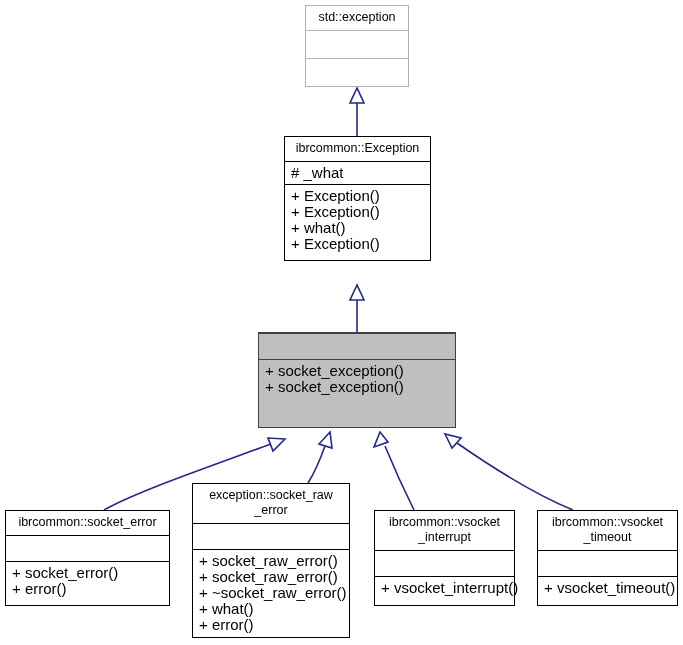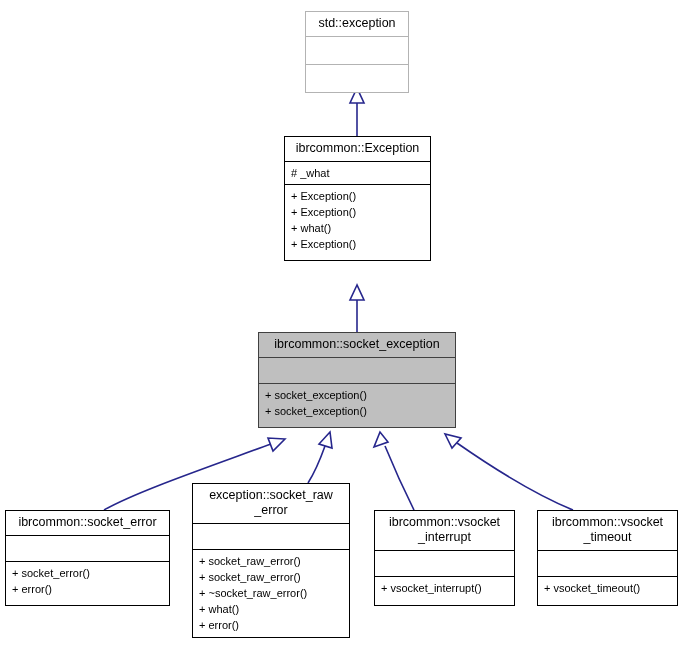--- a/index.html
+++ b/index.html
@@ -29,40 +29,39 @@
   }
   .uml-box {
     position: absolute;
     box-sizing: border-box;
     background: #ffffff;
     border: 1px solid #000000;
     z-index: 2;
   }
   .uml-box.faint {
     border: 1px solid #b3b3b3;
-    margin-top: 6px;
   }
   .uml-box.highlight {
     background: #bfbfbf;
     border: 1px solid #404040;
   }
   .sec {
     box-sizing: border-box;
     padding: 3px 6px;
   }
   .sec.title {
     text-align: center;
     font-size: 12.5px;
     line-height: 15px;
     padding: 4px 5px 5px 5px;
     white-space: pre-line;
   }
   .sec.attrs, .sec.ops {
     border-top: 1px solid #000000;
-    font-size: 11px;
+    font-size: 15px;
     line-height: 16px;
     text-align: left;
   }
   .uml-box.faint .sec.attrs,
   .uml-box.faint .sec.ops {
     border-top: 1px solid #b3b3b3;
   }
   .uml-box.highlight .sec.attrs,
   .uml-box.highlight .sec.ops {
     border-top: 1px solid #404040;
@@ -125,21 +124,20 @@
     </div>
     <div class="sec ops">
       <div class="memberline">+ Exception()</div>
       <div class="memberline">+ Exception()</div>
       <div class="memberline">+ what()</div>
       <div class="memberline">+ Exception()</div>
     </div>
   </div>
 
   <div class="uml-box highlight" style="left:258px; top:332px; width:198px; height:96px;">
-    <div class="sec title">ibrcommon::socket_exception</div>
     <div class="sec attrs" style="height:26px;"></div>
     <div class="sec ops">
       <div class="memberline">+ socket_exception()</div>
       <div class="memberline">+ socket_exception()</div>
     </div>
   </div>
 
   <div class="uml-box" style="left:5px; top:510px; width:165px; height:96px;">
     <div class="sec title">ibrcommon::socket_error</div>
     <div class="sec attrs" style="height:26px;"></div>

